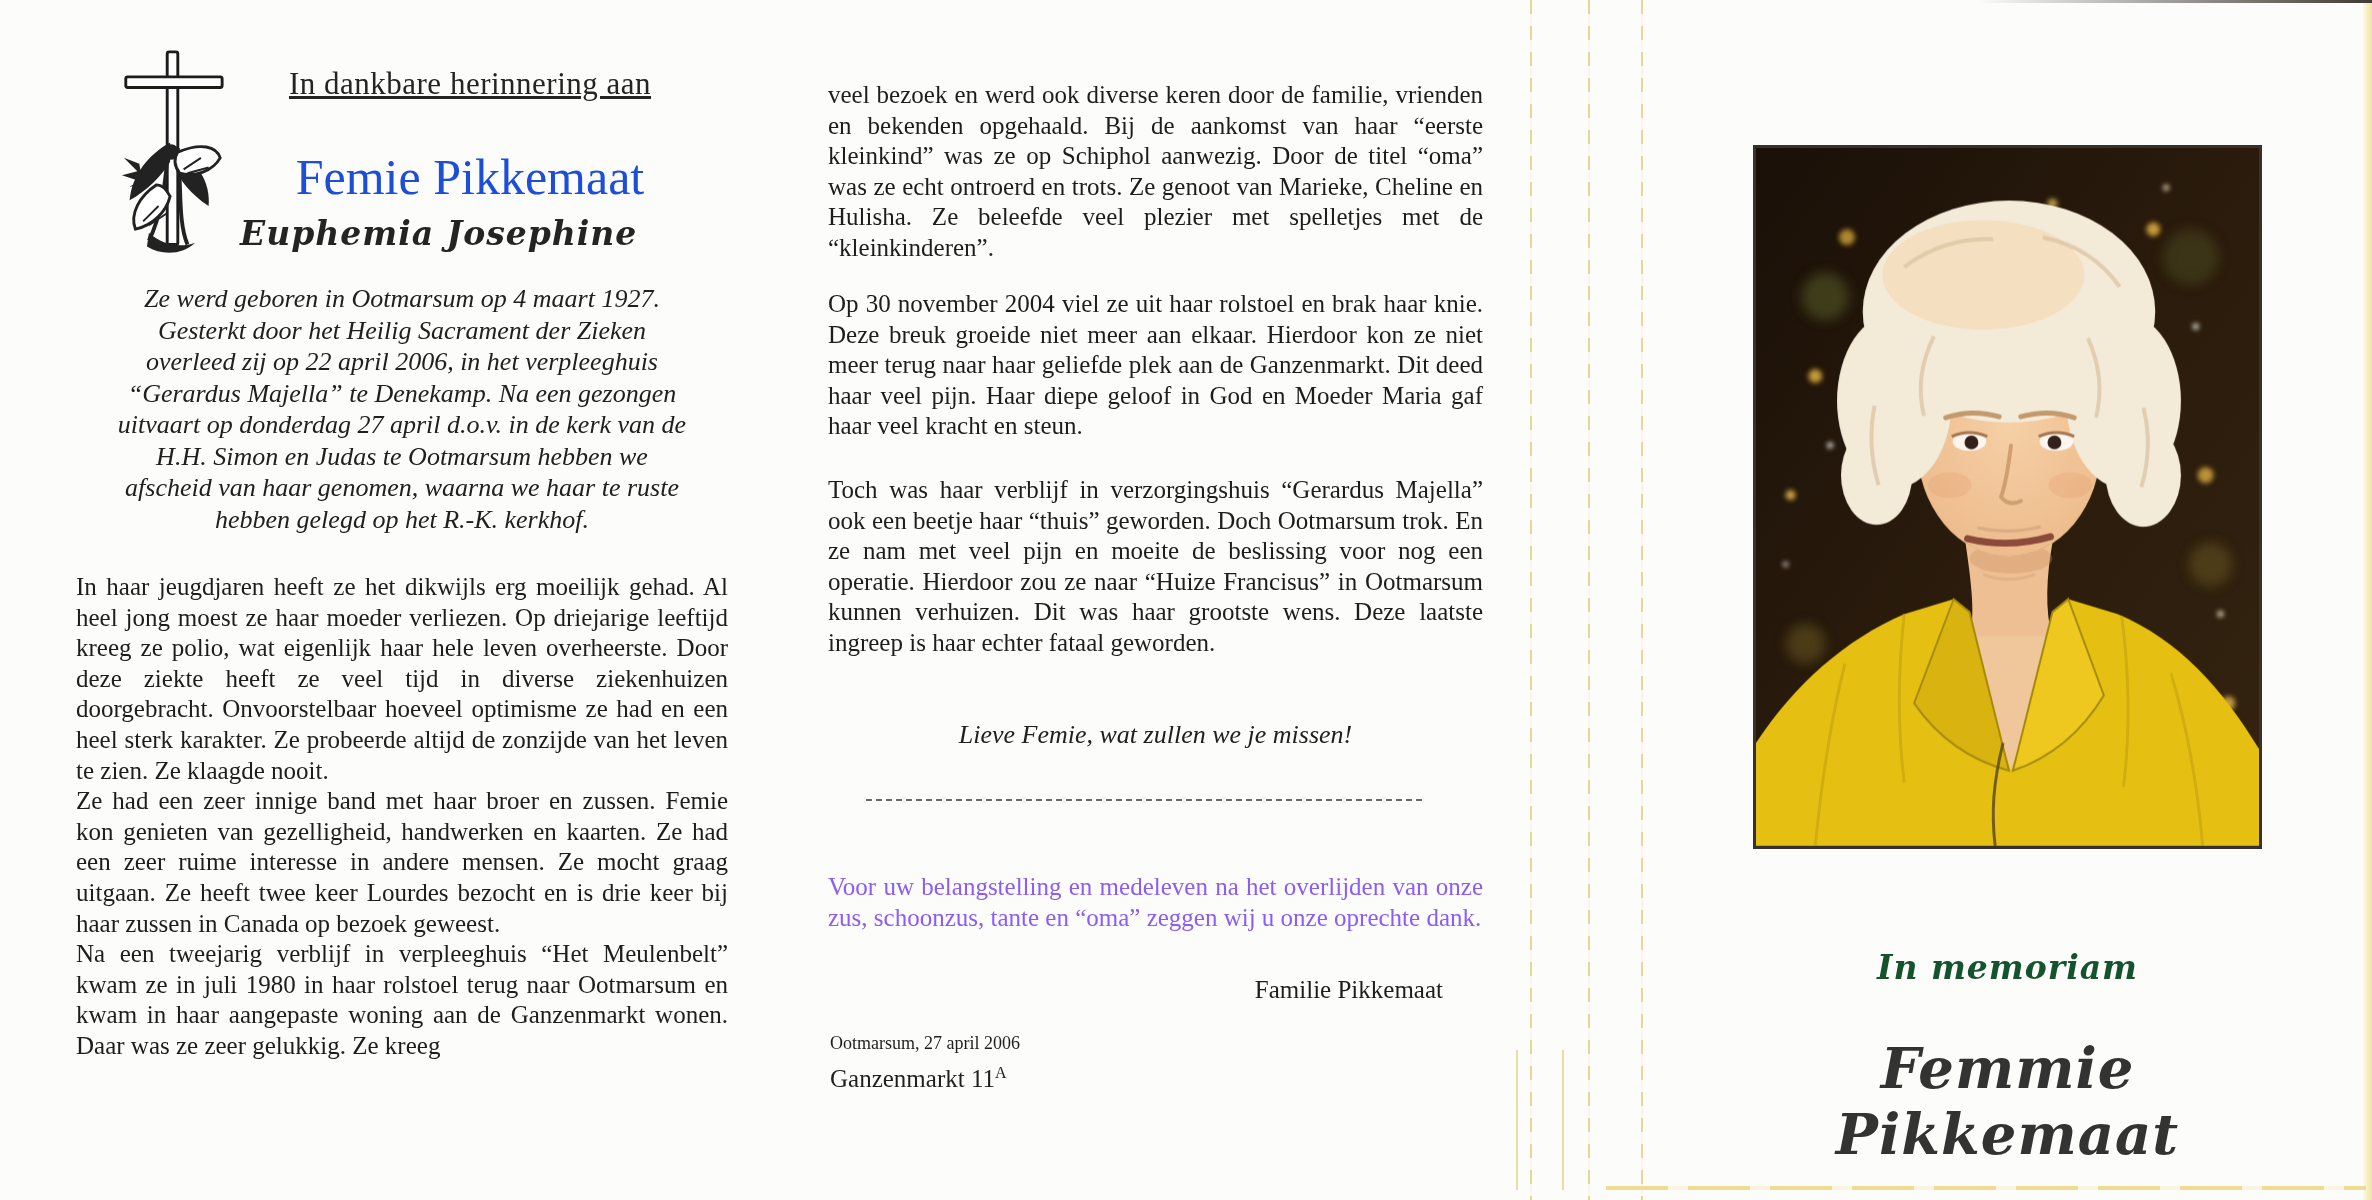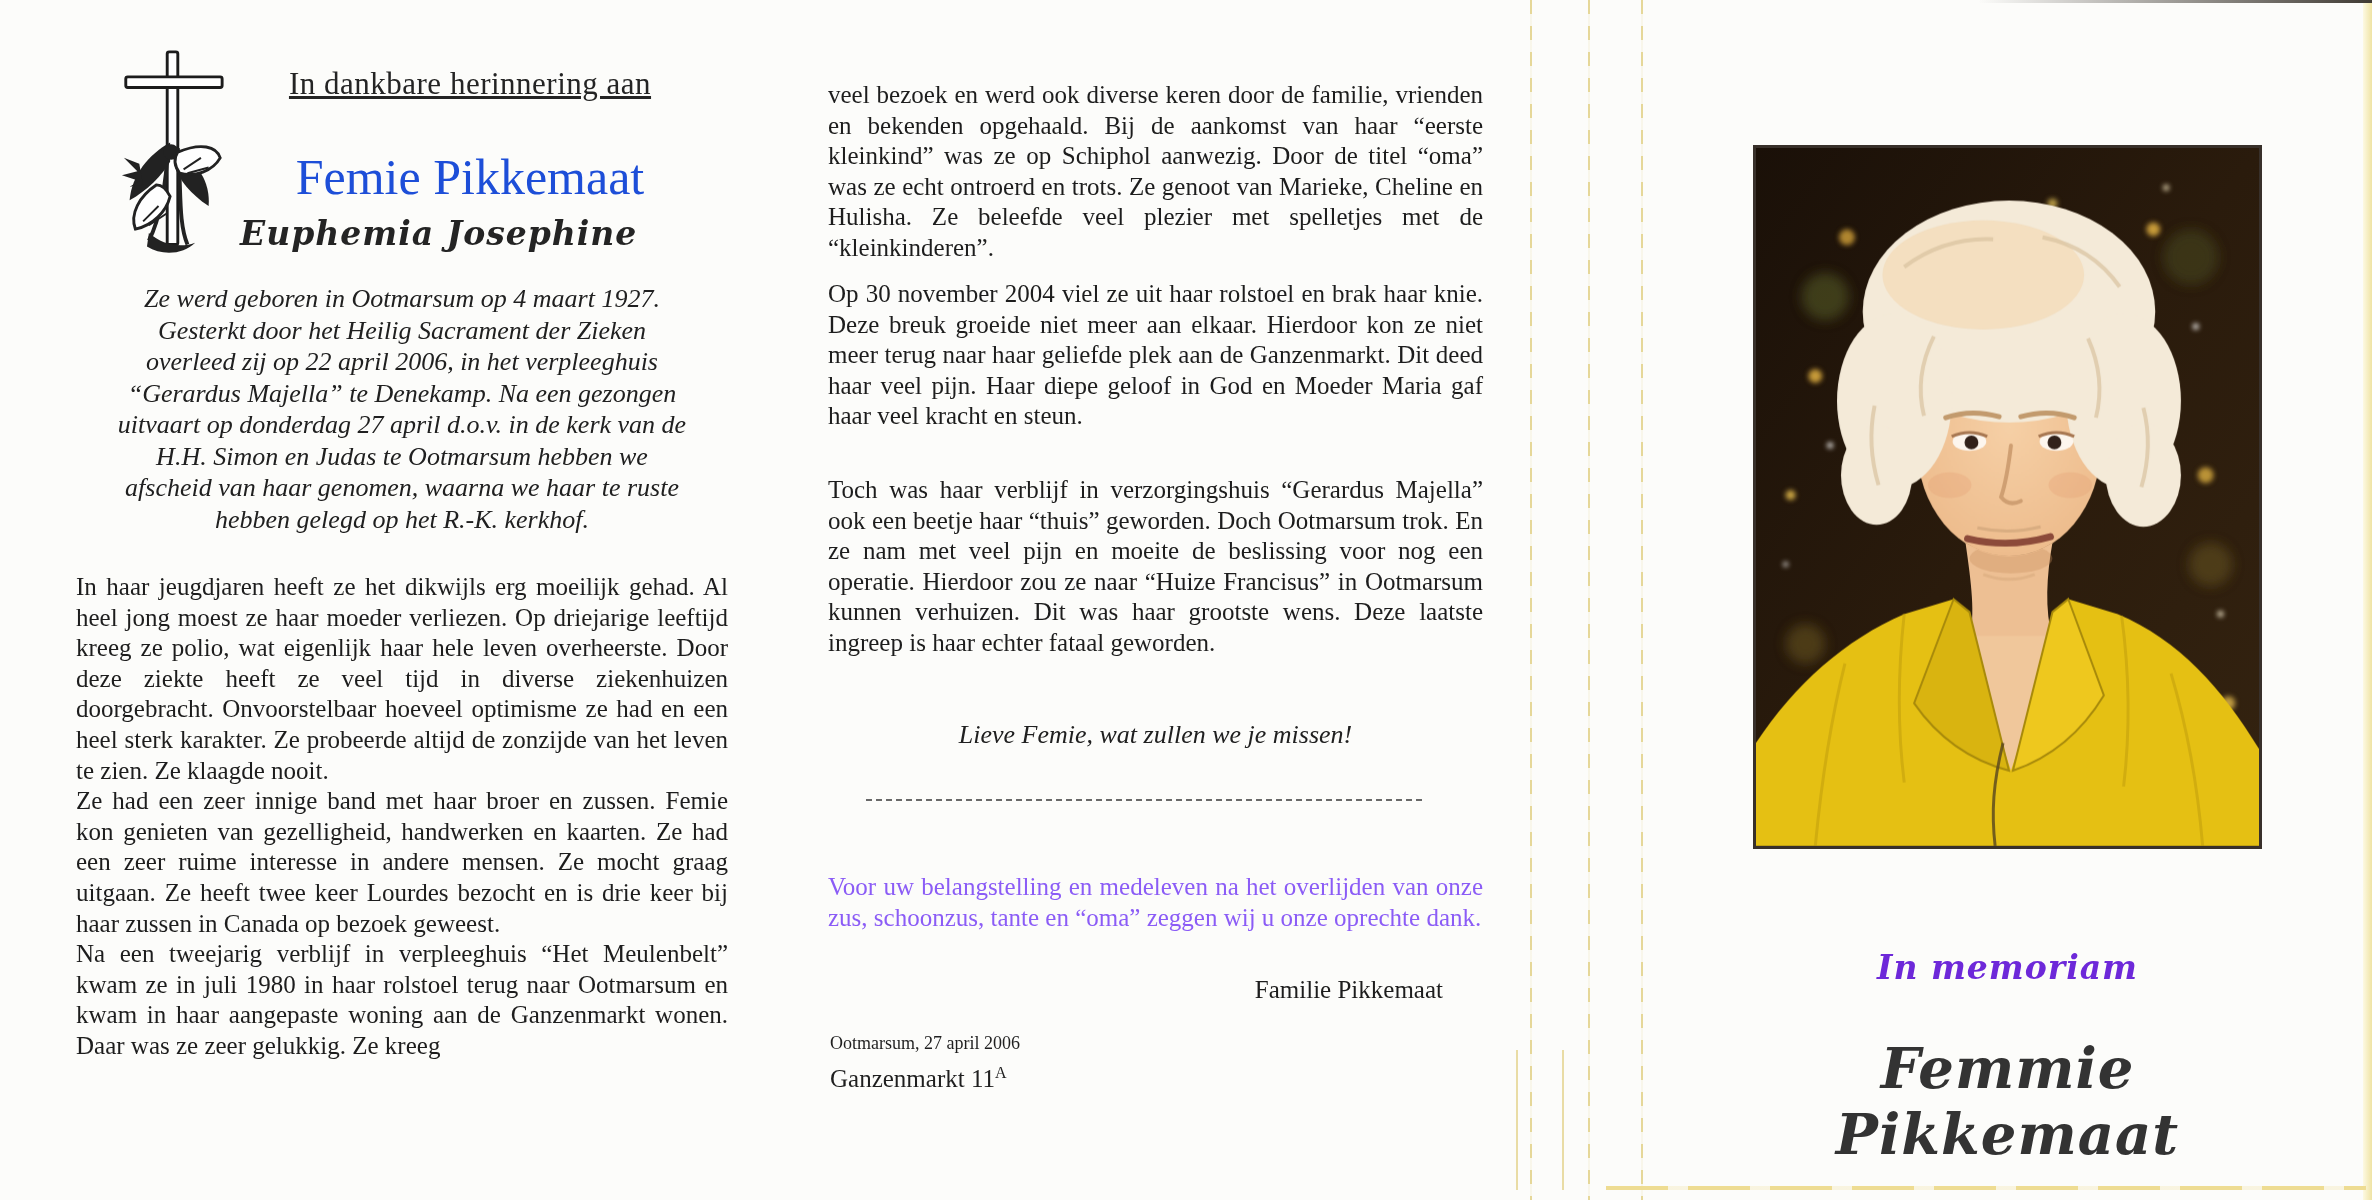--- a/index.html
+++ b/index.html
@@ -39,21 +39,21 @@
   }
   .life-story p{margin:0;}
 
   
   .mid-col{position:absolute;left:828px;top:0;width:655px;height:1200px;}
   .mid-col .para{
     position:absolute;left:0;width:655px;margin:0;
     font-size:25px;line-height:30.6px;text-align:justify;color:#1d1d1d;
   }
   .para-1{top:80px;}
-  .para-2{top:279px;font-family:Liberation Serif, serif;}
+  .para-2{top:289px;font-family:Liberation Serif, serif;}
   .para-3{top:475px;}
   .farewell{
     position:absolute;left:0;top:720px;width:655px;
     text-align:center;font-style:italic;font-size:26px;color:#202020;
   }
   .dashed-divider{
     position:absolute;left:38px;top:799px;width:556px;height:0;
     border-top:2.5px dashed #4f4f4f;opacity:.85;
   }
   .thanks{
@@ -92,21 +92,21 @@
       #eedc92 0 62px, rgba(238,220,146,.25) 62px 82px);
   }
   .photo-frame{
     position:absolute;left:1753px;top:145px;width:509px;height:704px;
     border:3px solid #38302a;box-sizing:border-box;background:#1d1309;
   }
   .photo-frame svg{display:block;width:100%;height:100%;}
   .in-memoriam{
     position:absolute;left:1753px;top:948px;width:509px;
     text-align:center;font-size:33px;font-style:italic;font-weight:600;
-    font-family:"DejaVu Serif",serif;color:#6d28d9;letter-spacing:1px;
+    font-family:"DejaVu Serif",serif;color:#14532d;letter-spacing:1px;
   }
   .cover-name{
     position:absolute;left:1753px;top:1035px;width:509px;
     text-align:center;font-size:56px;font-style:italic;font-weight:600;
     font-family:"DejaVu Serif",serif;color:#333;letter-spacing:1px;
   }
 </style>
 </head>
 <body>
 

